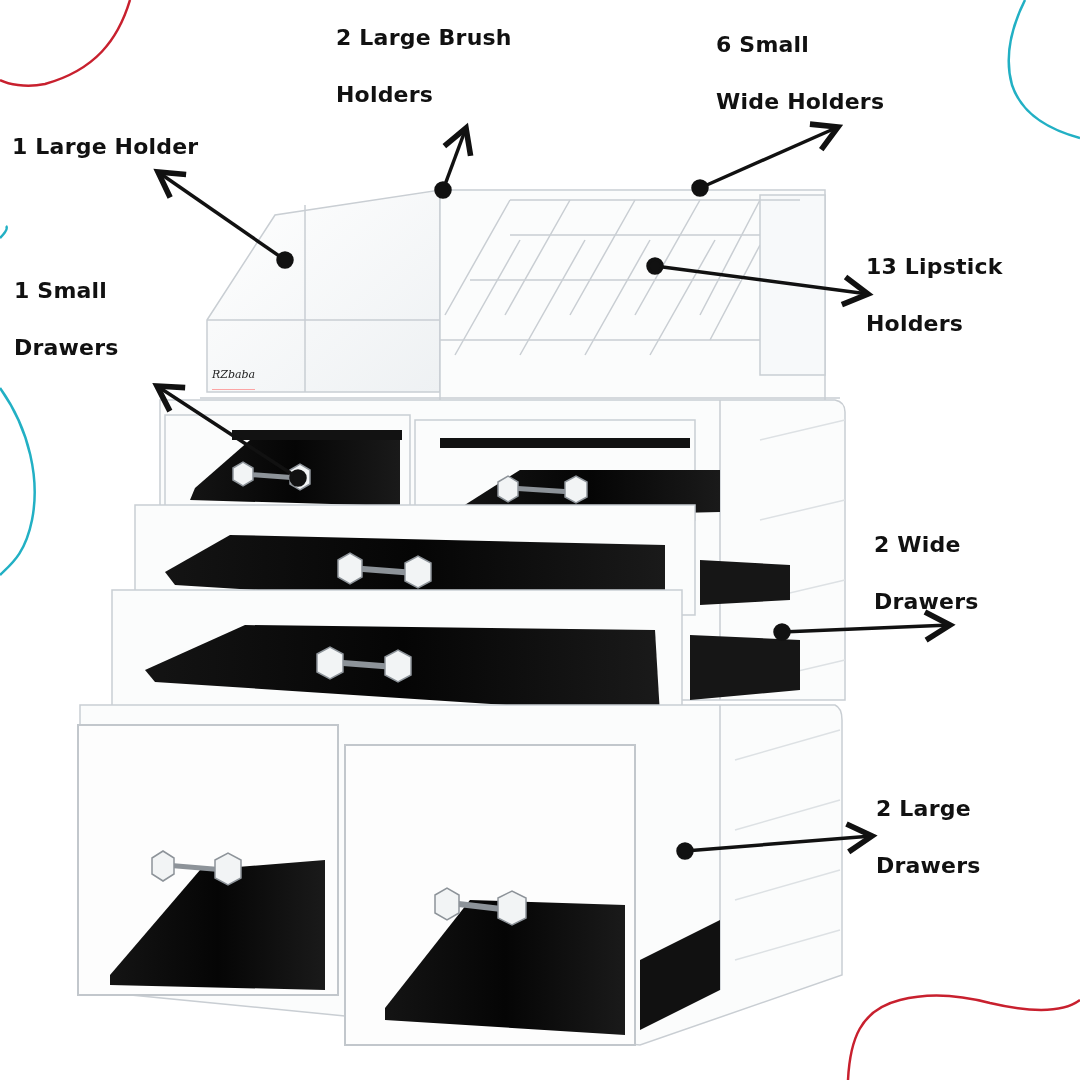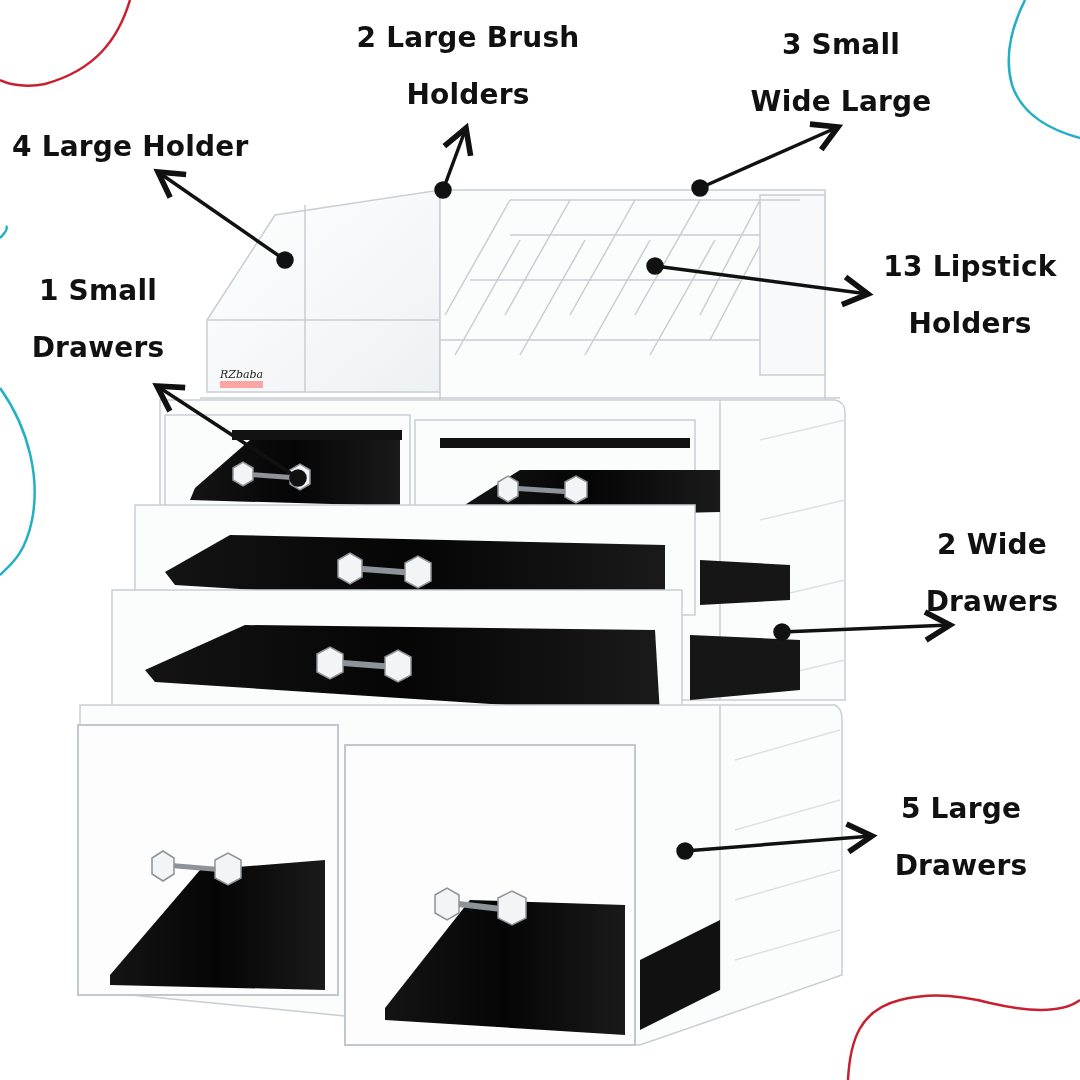--- a/index.html
+++ b/index.html
@@ -1,25 +1,25 @@
 <!DOCTYPE html>
 <html><head>
 <meta charset="utf-8">
 <style>
   html, body { margin: 0; padding: 0; background: #ffffff; }
   body { width: 1080px; height: 1080px; position: relative; overflow: hidden;
          font-family: "DejaVu Sans", sans-serif; }
   .stage { position: absolute; left: 0; top: 0; width: 1080px; height: 1080px; }
   .deco, .product, .arrows { position: absolute; left: 0; top: 0; }
-  .label { position: absolute; color: #111111; font-weight: bold; font-size: 28px;
-           line-height: 57px; text-align: center; white-space: nowrap; letter-spacing: 0.2px; }
+  .label { position: absolute; color: #111111; font-weight: bold; font-size: 22px;
+           line-height: 57px; white-space: nowrap; letter-spacing: 0.2px; }
   .label span { display: block; }
-  .brand { position: absolute; left: 220px; top: 368px; font-family: "DejaVu Serif", serif;
-           font-style: italic; font-size: 11px; color: #222; border-bottom: 7px solid #fca5a5;
-           padding-bottom: 0; }
+  .brand { position: absolute; left: 212px; top: 368px; font-family: "DejaVu Serif", serif;
+           font-style: italic; font-size: 11px; color: #222; border-bottom: 1px solid #fca5a5;
+           padding-bottom: 8px; }
 </style>
 </head>
 <body>
 
 <div class="stage">
 
   <svg class="deco" width="1080" height="1080" viewBox="0 0 1080 1080">
     <path d="M130 0 C 118 40, 95 70, 45 84 C 25 88, 8 84, 0 80" fill="none" stroke="#c8202e" stroke-width="2.5"></path>
     <path d="M0 238 C 6 232, 8 228, 6 226 M0 388 C 30 430, 40 480, 32 520 C 25 555, 10 565, 0 575" fill="none" stroke="#22b0c4" stroke-width="2.5"></path>
     <path d="M1025 0 C 1010 30, 1005 60, 1012 85 C 1022 115, 1050 130, 1080 138" fill="none" stroke="#22b0c4" stroke-width="2.5"></path>
@@ -168,39 +168,39 @@
           <circle cx="782" cy="632" r="7"></circle>
         </g>
       <g>
           <line x1="685" y1="851" x2="872" y2="836" marker-end="url(#ah)"></line>
           <circle cx="685" cy="851" r="7"></circle>
         </g>
     </g>
   </svg>
 
   <div class="label" style="left:12px; top:118px;">
-    <span>4 Large Holder</span>
+    <span>1 Large Holder</span>
   </div>
   <div class="label" style="left:336px; top:9px; width:264px;">
     <span>2 Large Brush</span>
     <span>Holders</span>
   </div>
   <div class="label" style="left:716px; top:16px; width:250px;">
-    <span>3 Small</span>
-    <span>Wide Large</span>
+    <span>6 Small</span>
+    <span>Wide Holders</span>
   </div>
   <div class="label" style="left:866px; top:238px; width:208px;">
     <span>13 Lipstick</span>
     <span>Holders</span>
   </div>
   <div class="label" style="left:14px; top:262px; width:168px;">
     <span>1 Small</span>
     <span>Drawers</span>
   </div>
-  <div class="label" style="left:874px; top:516px; width:164px;margin-left:36px;">
+  <div class="label" style="left:874px; top:516px; width:164px;">
     <span>2 Wide</span>
     <span>Drawers</span>
   </div>
   <div class="label" style="left:876px; top:780px; width:170px;">
-    <span>5 Large</span>
+    <span>2 Large</span>
     <span>Drawers</span>
   </div>
 </div>
 
 </body></html>

